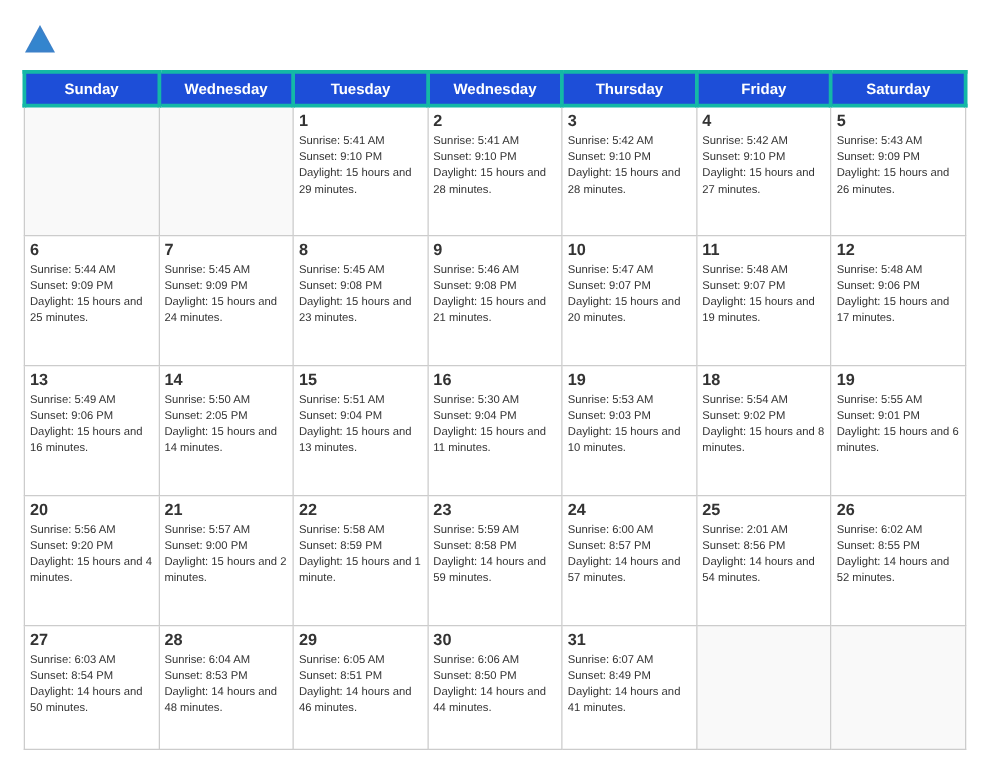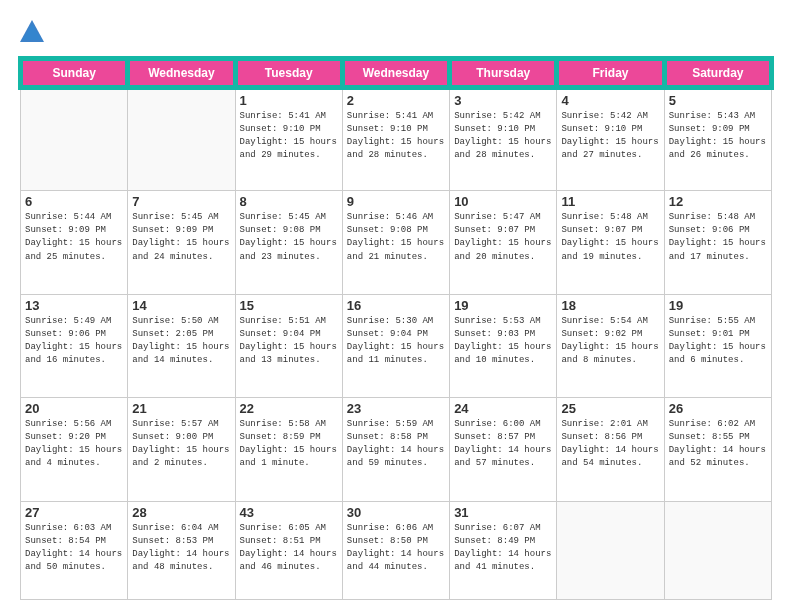--- a/index.html
+++ b/index.html
@@ -61,27 +61,27 @@
       color: #555;
     }
     .calendar {
       flex: 1;
       border: 1px solid #ccc;
       border-collapse: collapse;
       width: 100%;
       table-layout: fixed;
     }
     .calendar th {
-      background: #ec4899;
+      background: #1d4ed8;
       color: #fff;
       font-size: 12px;
       font-weight: bold;
       text-align: center;
       padding: 5px 3px;
-      border: 5px solid #14b8a6;
+      border: 3px solid #14b8a6;
     }
     .calendar td {
       border: 1px solid #ccc;
       vertical-align: top;
       padding: 3px 4px;
       font-size: 9.5px;
       color: #333;
       background: #fff;
       height: 80px;
     }
@@ -92,21 +92,20 @@
       font-size: 13px;
       font-weight: bold;
       color: #333;
       display: block;
       margin-bottom: 2px;
     }
     .day-info {
       font-size: 9px;
       line-height: 1.45;
       color: #333;
-      font-family: Liberation Mono, monospace;
     }
     .last-row td {
       height: 72px;
     }
   </style>
 </head>
 <body>
 
 <div class="page">
   <div class="header">
@@ -340,21 +339,21 @@
 and 50 minutes.</div>
           </td>
           <td>
             <span class="day-num">28</span>
             <div class="day-info">Sunrise: 6:04 AM
 Sunset: 8:53 PM
 Daylight: 14 hours
 and 48 minutes.</div>
           </td>
           <td>
-            <span class="day-num">43</span>
+            <span class="day-num">29</span>
             <div class="day-info">Sunrise: 6:05 AM
 Sunset: 8:51 PM
 Daylight: 14 hours
 and 46 minutes.</div>
           </td>
           <td>
             <span class="day-num">30</span>
             <div class="day-info">Sunrise: 6:06 AM
 Sunset: 8:50 PM
 Daylight: 14 hours

